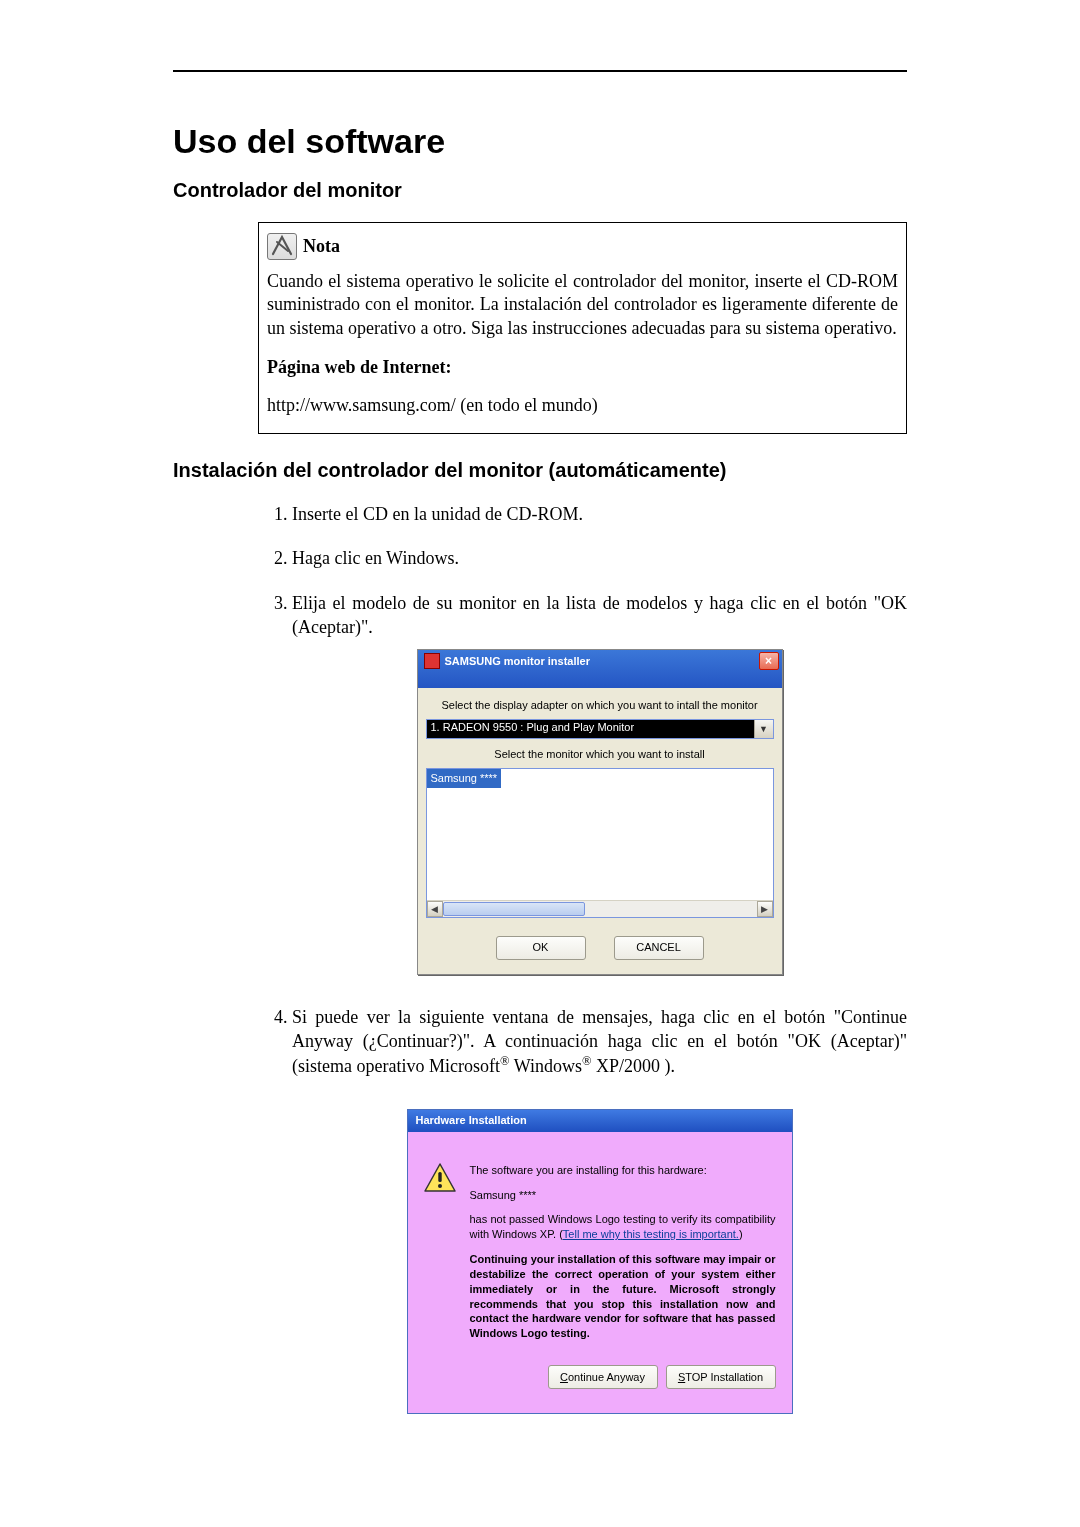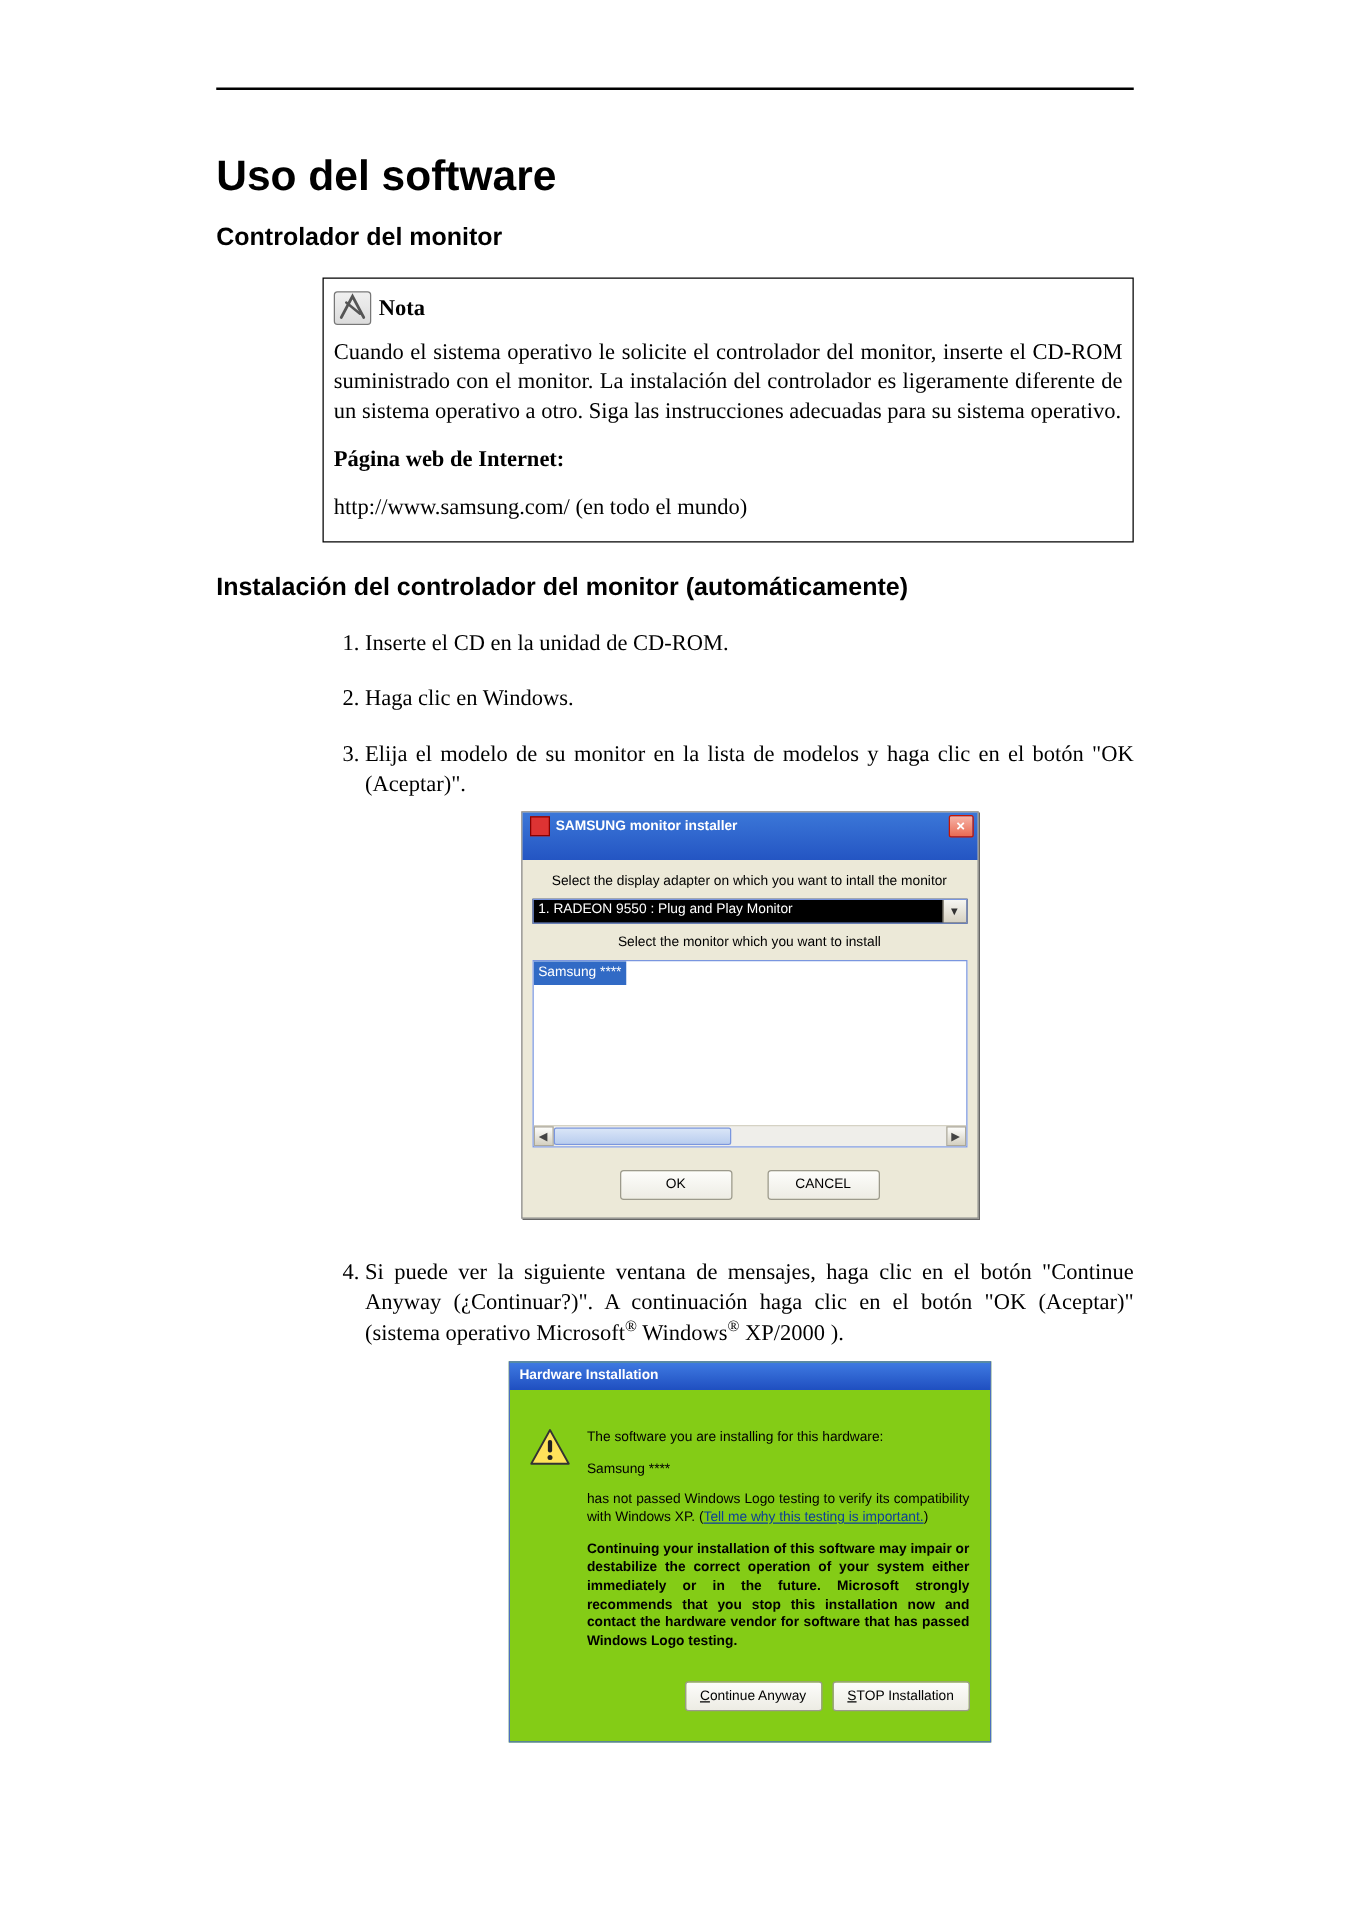--- a/index.html
+++ b/index.html
@@ -174,22 +174,22 @@
     border: 1px solid #9c9a8c;
     border-radius: 3px;
     font-family: Tahoma, Arial, sans-serif;
     font-size: 11px;
     display: flex; align-items: center; justify-content: center;
   }
 
   
   .dlg2 {
     width: 384px;
-    margin: 10px auto 0 auto;
-    background: #84cc16;
+    margin: 30px auto 0 auto;
+    background: #f0abfc;
     border: 1px solid #4b6fbf;
     font-family: Tahoma, Arial, sans-serif;
     font-size: 11px;
   }
   .dlg2-title {
     background: linear-gradient(#3f7ae2, #1f4fc0);
     color: #fff;
     font-weight: bold;
     height: 22px;
     display: flex; align-items: center;

